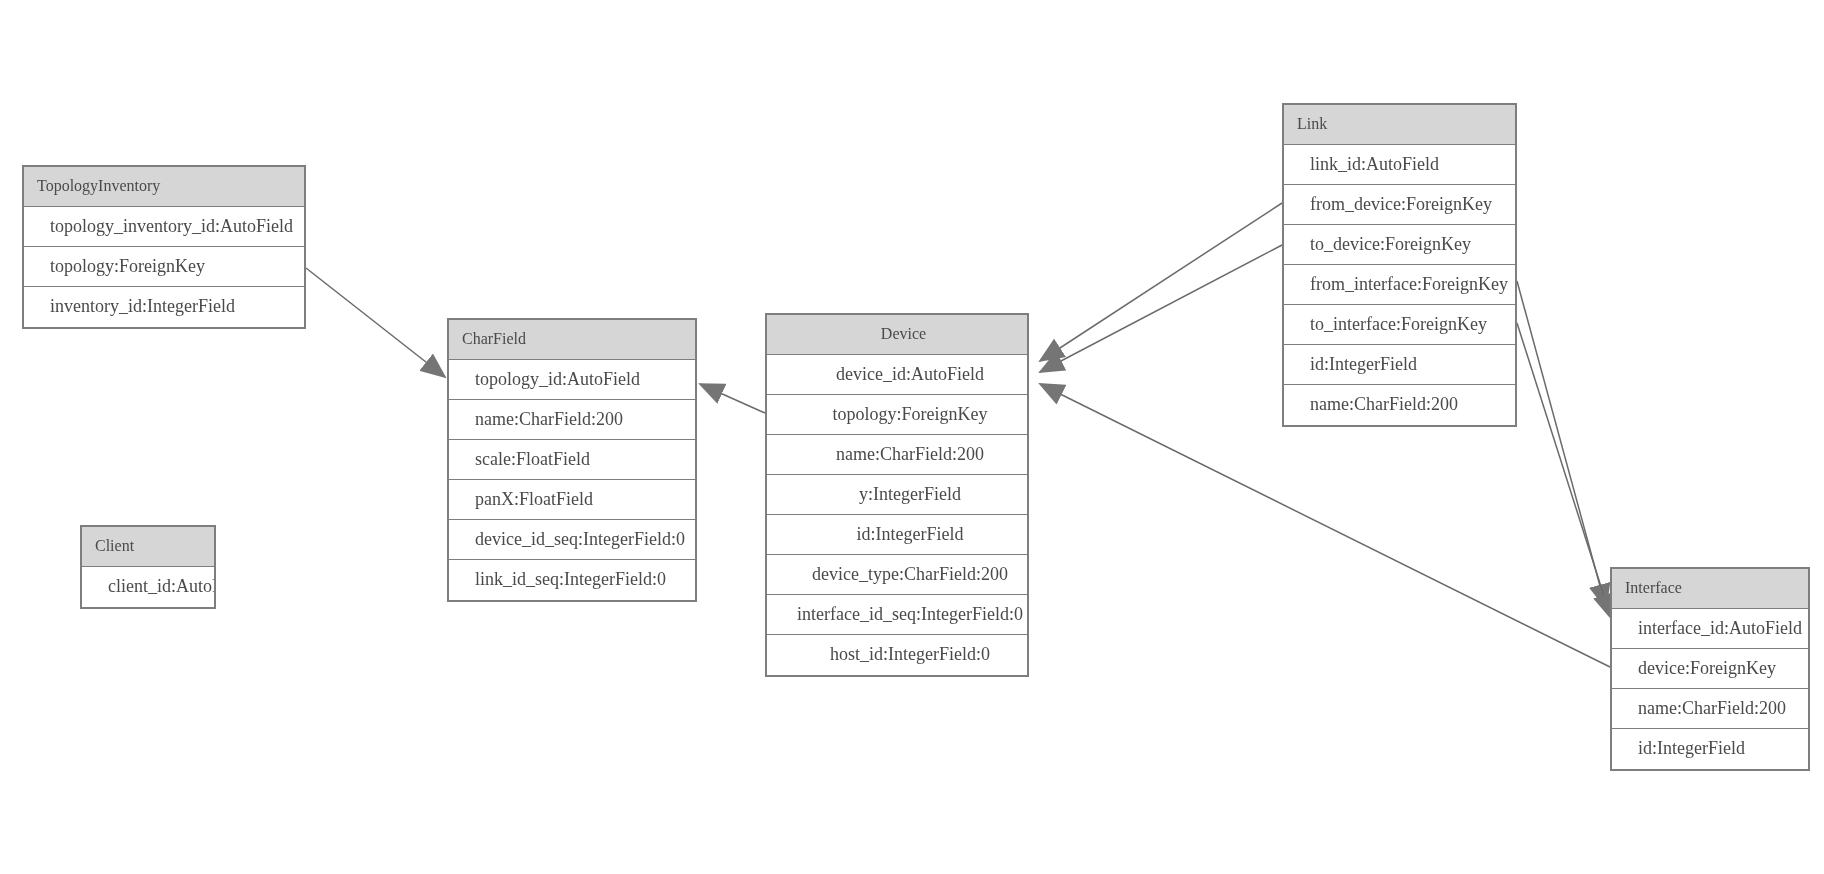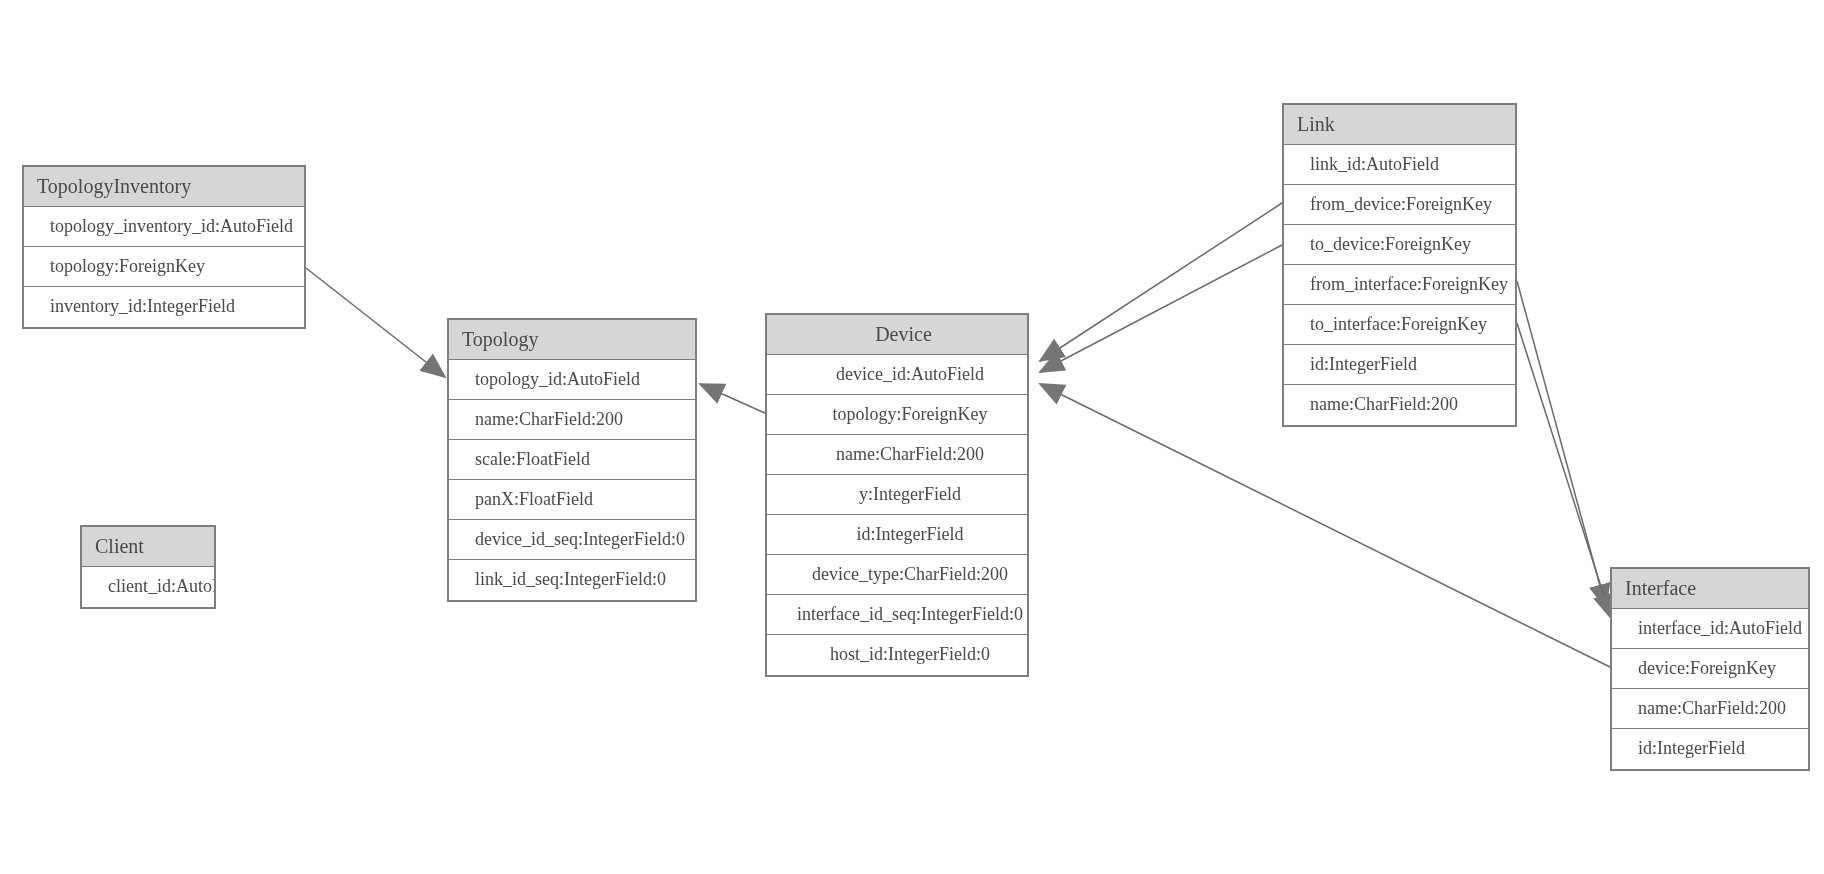--- a/index.html
+++ b/index.html
@@ -25,21 +25,21 @@
   .entity {
     position: absolute;
     background: #ffffff;
     border: 2px solid #7e7e7e;
     box-sizing: border-box;
   }
   .entity-header {
     height: 40px;
     line-height: 38px;
     padding-left: 13px;
-    font-size: 20px;
+    font-size: 16px;
     color: #4a4a4a;
     background: #d6d6d6;
     border-bottom: 1.5px solid #7e7e7e;
     box-sizing: border-box;
     white-space: nowrap;
     overflow: hidden;
   }
   .entity-field {
     height: 40px;
     line-height: 38px;
@@ -74,21 +74,21 @@
       <line x1="1517" y1="323" x2="1611" y2="618" stroke="#6a6a6a" stroke-width="1.5" marker-end="url(#arrowhead)"></line>
       <line x1="1610" y1="667" x2="1040" y2="384" stroke="#6a6a6a" stroke-width="1.5" marker-end="url(#arrowhead)"></line>
     </svg>
     <div class="entity" style="left: 22px; top: 165px; width: 284px;">
       <div class="entity-header">TopologyInventory</div>
       <div class="entity-field">topology_inventory_id:AutoField</div>
       <div class="entity-field">topology:ForeignKey</div>
       <div class="entity-field">inventory_id:IntegerField</div>
     </div>
     <div class="entity" style="left: 447px; top: 318px; width: 250px;">
-      <div class="entity-header">Topology</div>
+      <div class="entity-header">CharField</div>
       <div class="entity-field">topology_id:AutoField</div>
       <div class="entity-field">name:CharField:200</div>
       <div class="entity-field">scale:FloatField</div>
       <div class="entity-field">panX:FloatField</div>
       <div class="entity-field">device_id_seq:IntegerField:0</div>
       <div class="entity-field">link_id_seq:IntegerField:0</div>
     </div>
     <div class="entity" style="left: 80px; top: 525px; width: 136px;">
       <div class="entity-header">Client</div>
       <div class="entity-field">client_id:AutoField</div>

